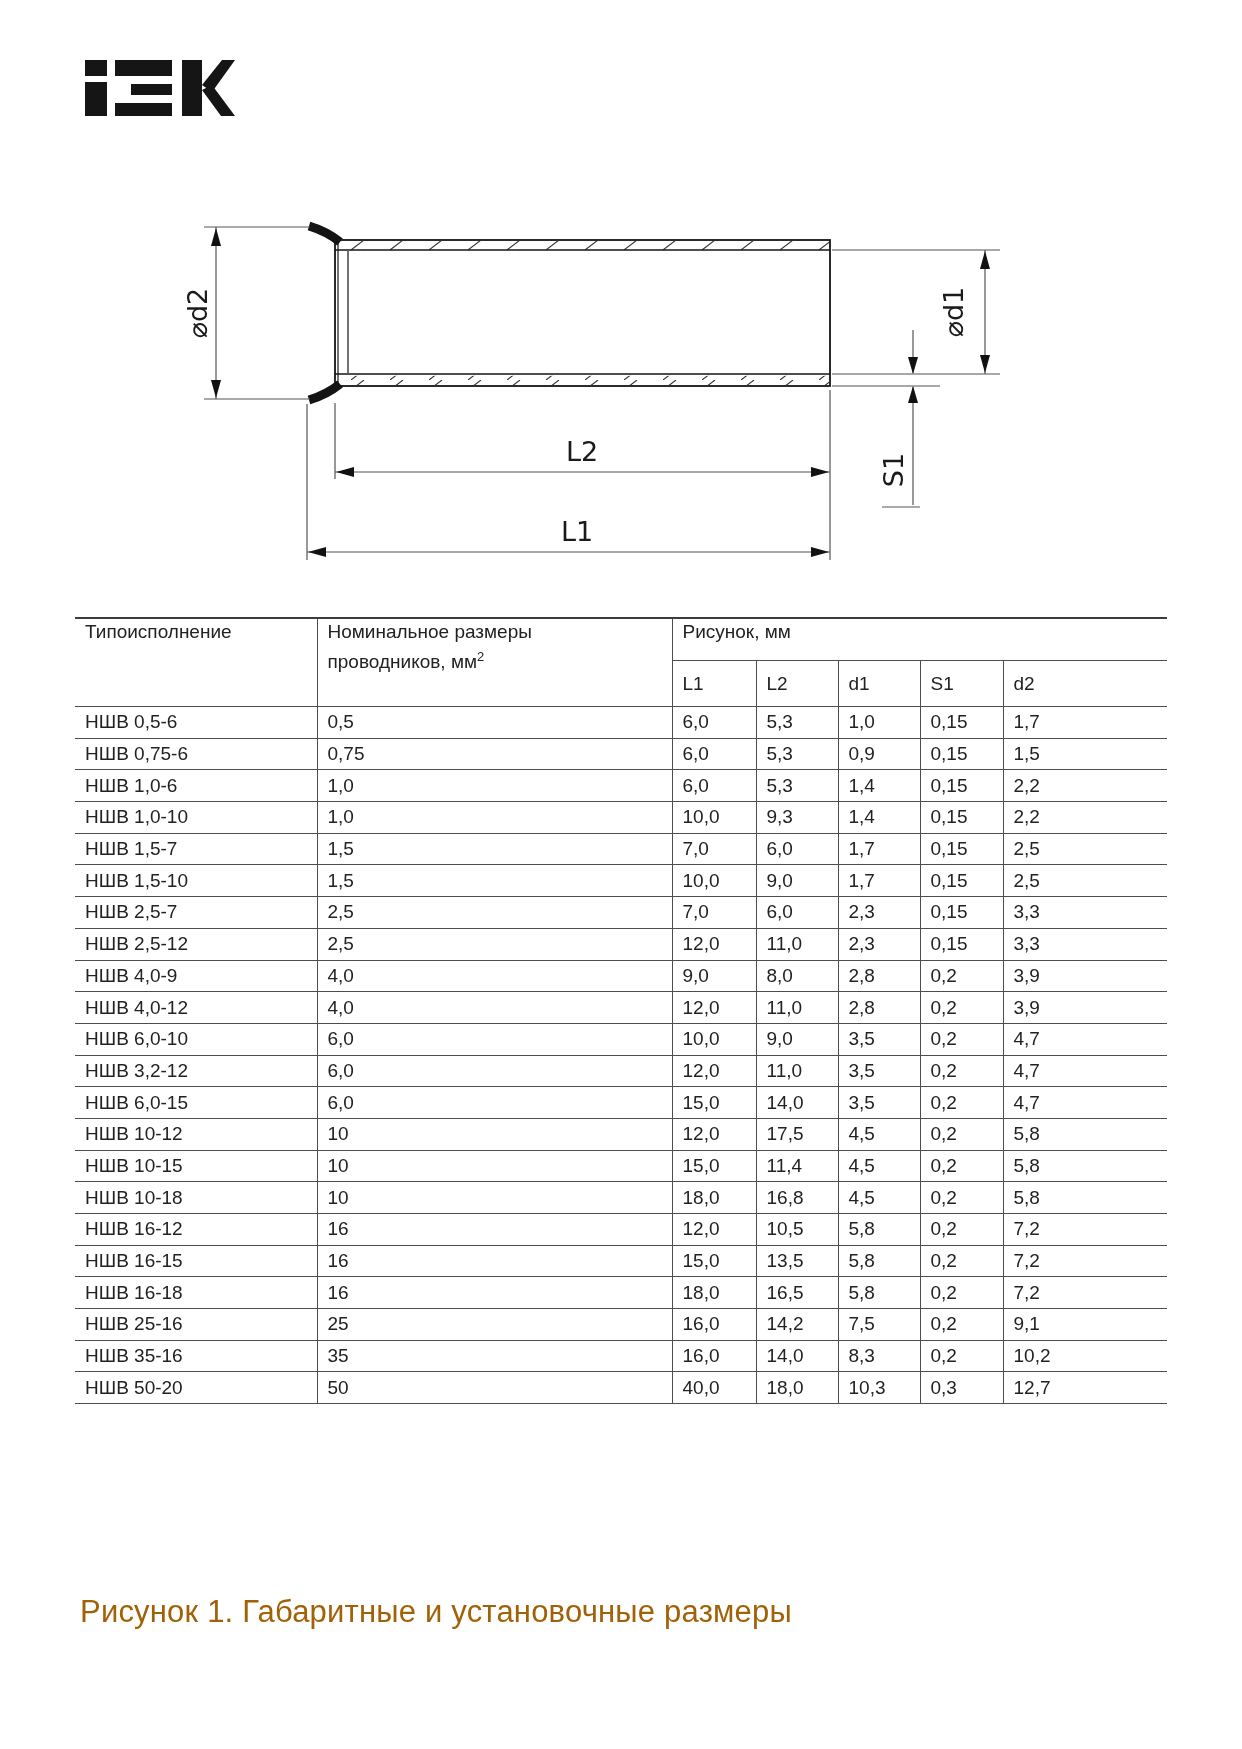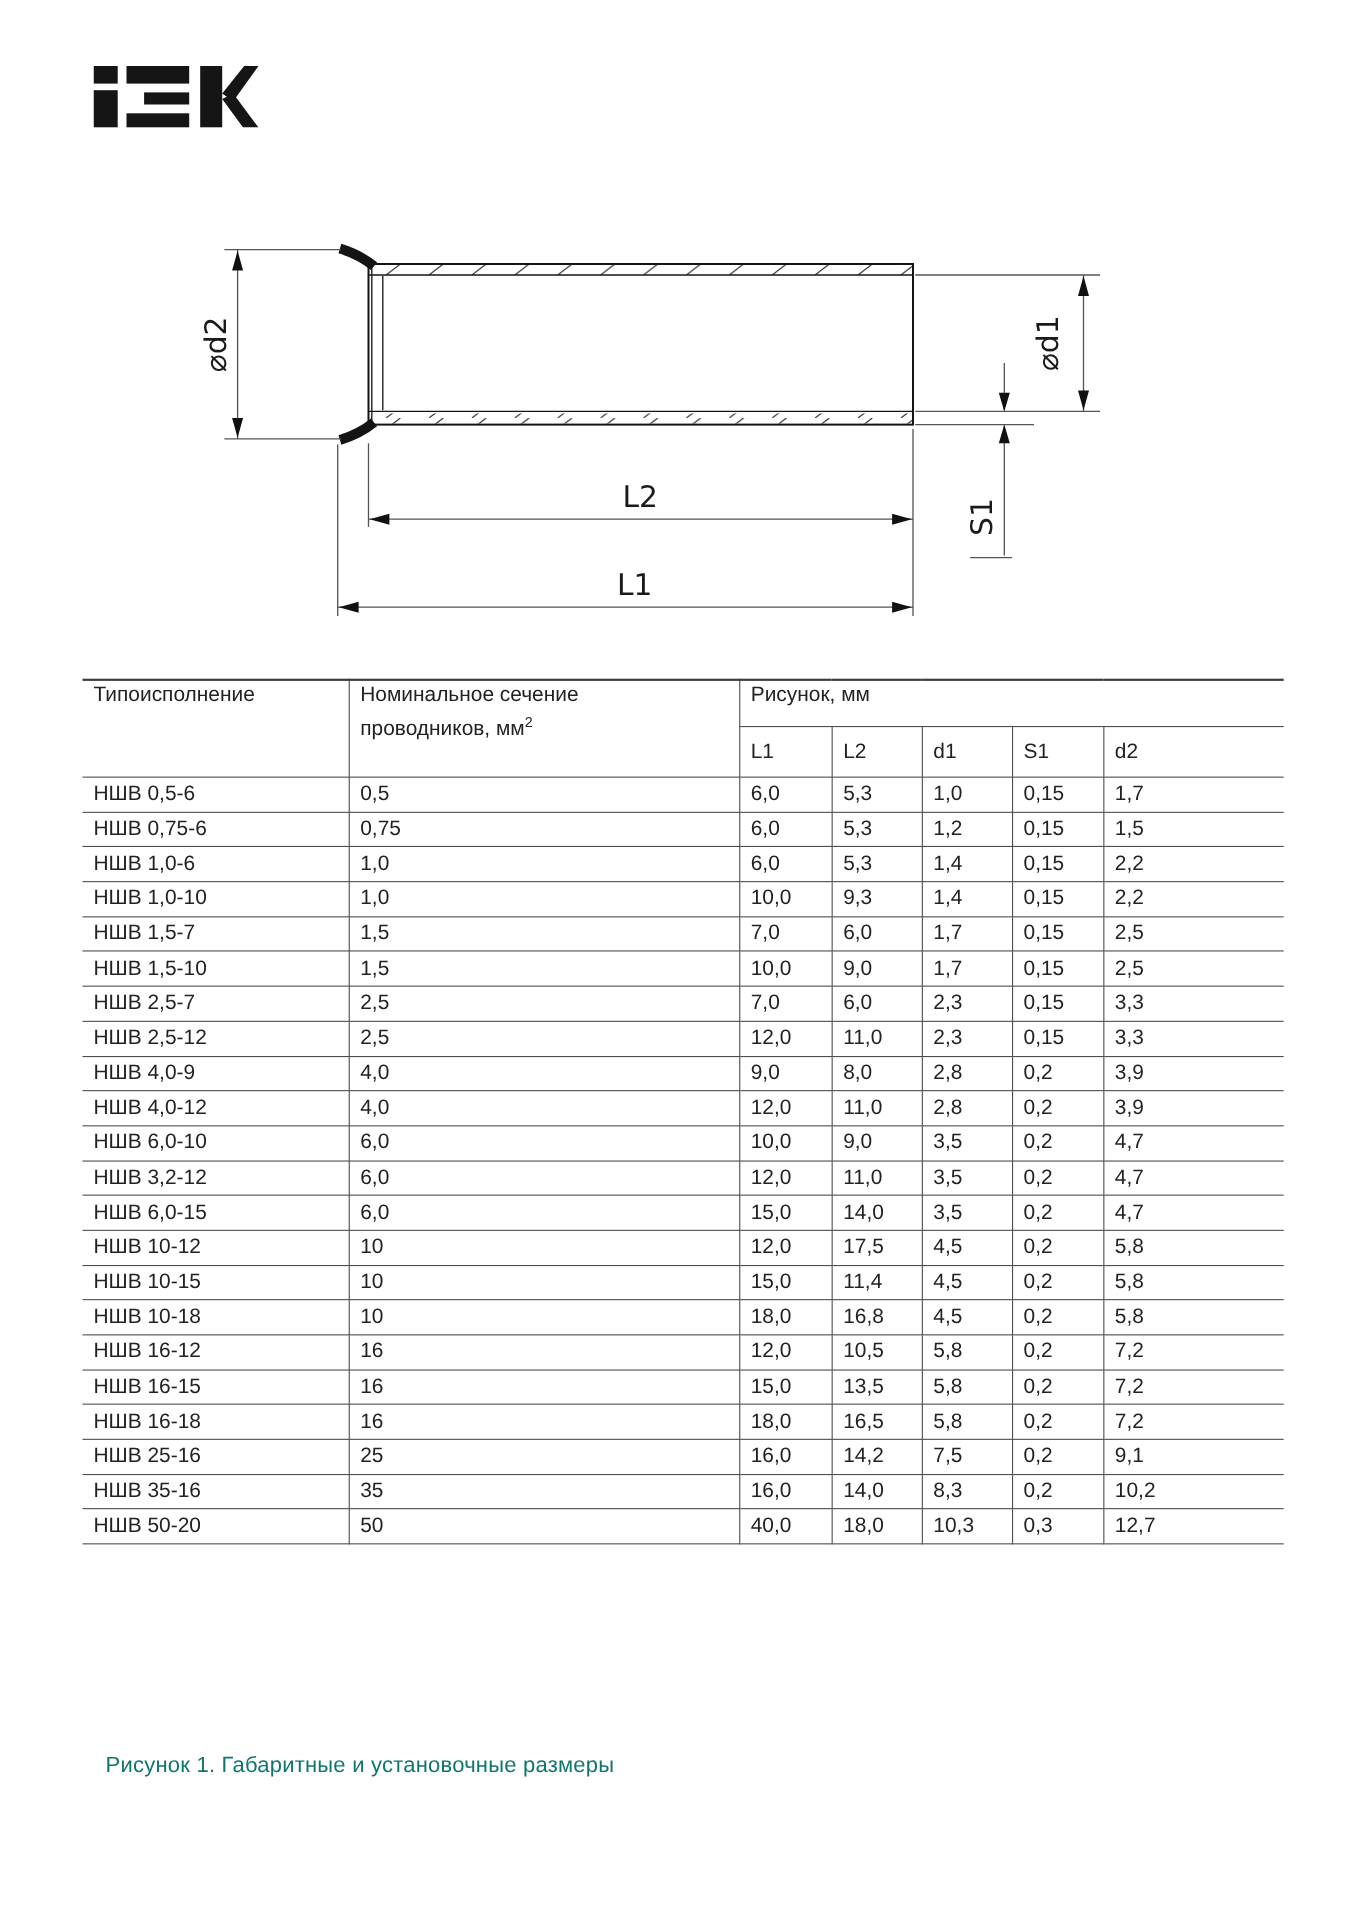--- a/index.html
+++ b/index.html
@@ -25,22 +25,22 @@
   table.dims { border-top:2px solid #3c3c3c; }
   table.dims tr > *:first-child { border-left:none; }
   table.dims tr > *:last-child  { border-right:none; }
   th.hdr { vertical-align:top; padding-top:13px; line-height:25px;margin-top:20px; }
   tr.grouphead th { height:41px; }
   tr.subhead th { height:45px; }
   tbody td { height:30.7px; }
   sup { font-size:13px; }
 
   .caption {
-    position:absolute; left:96px; top:1594px;
-    font-size:20px; color:#0f766e; letter-spacing:0.2px;
+    position:absolute; left:80px; top:1594px;
+    font-size:31px; color:#a16207; letter-spacing:0.2px;
   }
 </style>
 </head>
 <body>
 
 <div class="page">
 
   <svg class="logo-svg" width="150" height="56" viewBox="0 0 150 56" aria-label="IEK">
     <g fill="#151515">
       <rect x="0" y="0" width="22" height="16"></rect>
@@ -122,21 +122,21 @@
         <col style="width:355px">
         <col style="width:84px">
       <col style="width:82px">
         <col style="width:82px">
         <col style="width:83px">
         <col style="width:164px">
     </colgroup>
     <thead>
       <tr class="grouphead">
         <th rowspan="2" class="hdr">Типоисполнение</th>
-        <th rowspan="2" class="hdr"><span>Номинальное сечение</span><br><span>проводников, мм</span><sup>2</sup></th>
+        <th rowspan="2" class="hdr"><span>Номинальное размеры</span><br><span>проводников, мм</span><sup>2</sup></th>
         <th colspan="5" class="hdr">Рисунок, мм</th>
       </tr>
       <tr class="subhead">
         <th>L1</th>
         <th>L2</th>
         <th>d1</th>
         <th>S1</th>
         <th>d2</th>
       </tr>
     </thead>
@@ -149,21 +149,21 @@
       <td>1,0</td>
       <td>0,15</td>
       <td>1,7</td>
     </tr>
 
     <tr>
       <td>НШВ 0,75-6</td>
       <td>0,75</td>
       <td>6,0</td>
       <td>5,3</td>
-      <td>1,2</td>
+      <td>0,9</td>
       <td>0,15</td>
       <td>1,5</td>
     </tr>
 
     <tr>
       <td>НШВ 1,0-6</td>
       <td>1,0</td>
       <td>6,0</td>
       <td>5,3</td>
       <td>1,4</td>

